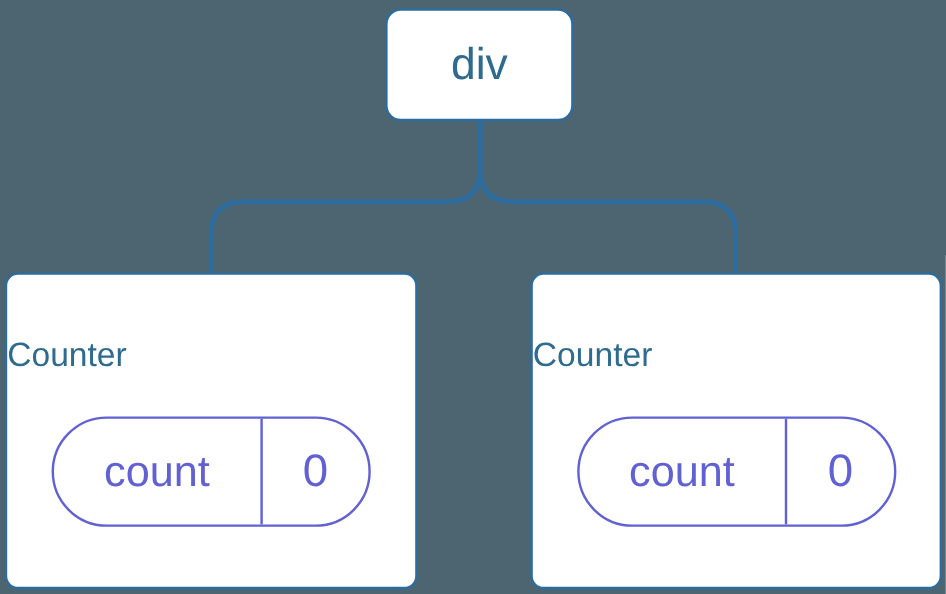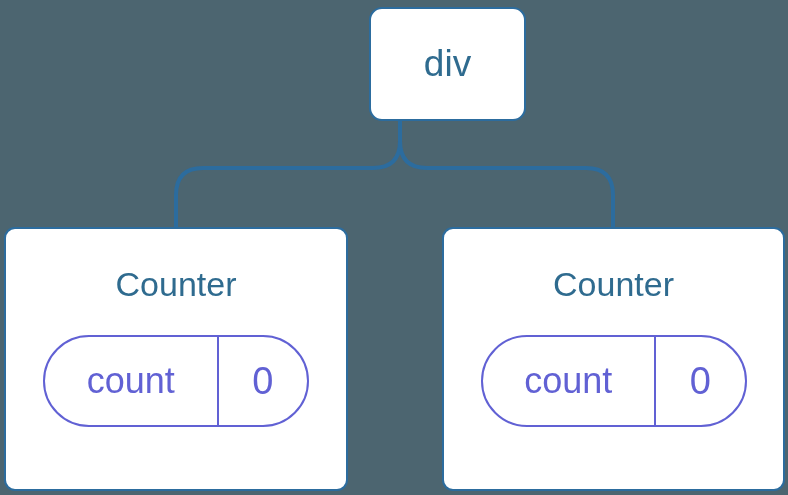--- a/index.html
+++ b/index.html
@@ -22,43 +22,42 @@
 
   .card {
     position: absolute;
     background: var(--card-bg, #ffffff);
     border: 2.5px solid var(--line, #2c6c9e);
     box-sizing: border-box;
   }
 
   .card--root {
     left: 321px; top: 7px;
-    width: 157px; height: 114px;
+    width: 157px; height: 94px;
     border-radius: 13px;
     display: flex;
     align-items: center;
     justify-content: center;
     font-size: 37px;
     font-weight: 500;
     color: var(--node-text, #2f6b8f);
-    margin-left: 48px;
   }
 
   .card--child {
     top: 227px;
     height: 264px;
     border-radius: 11px;
   }
   .card--child-left  { left: 4px;   width: 344px; }
   .card--child-right { left: 442px; width: 343px; }
 
   .card-title {
-    margin-top: 36px;
-    text-align: center;
-    font-size: 34px;
+    margin-top: 48px;
+    text-align: left;
+    font-size: 28px;
     line-height: 38px;
     font-weight: 500;
     color: var(--node-text, #2f6b8f);
   }
 
   .state-pill {
     margin: 32px auto 0 auto;
     width: 266px;
     height: 92px;
     box-sizing: border-box;

